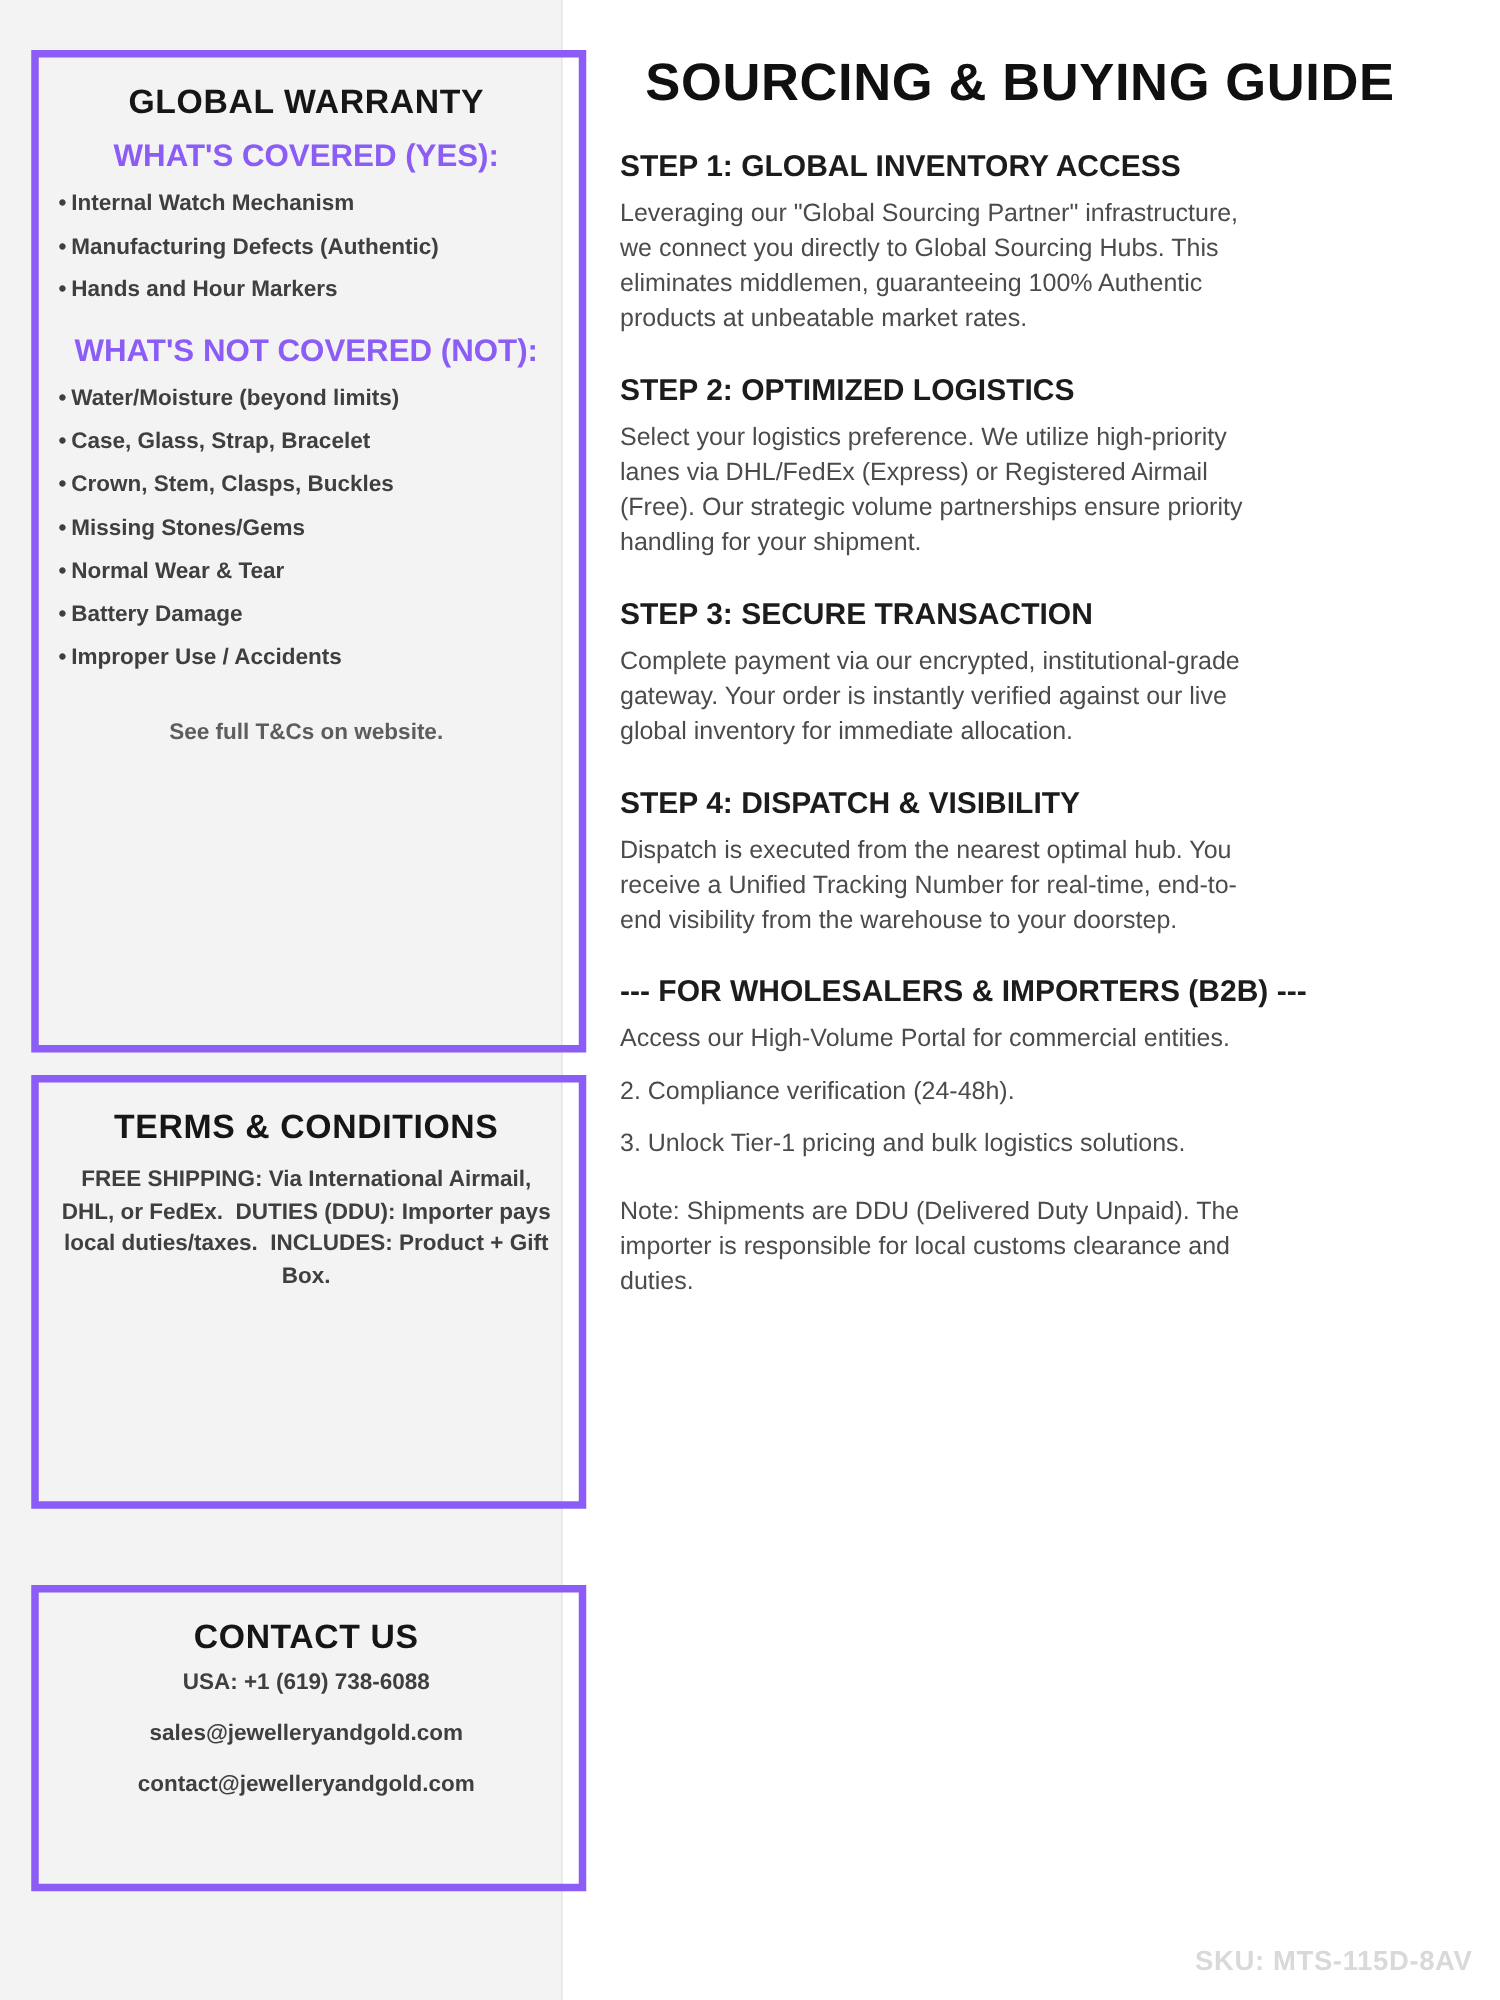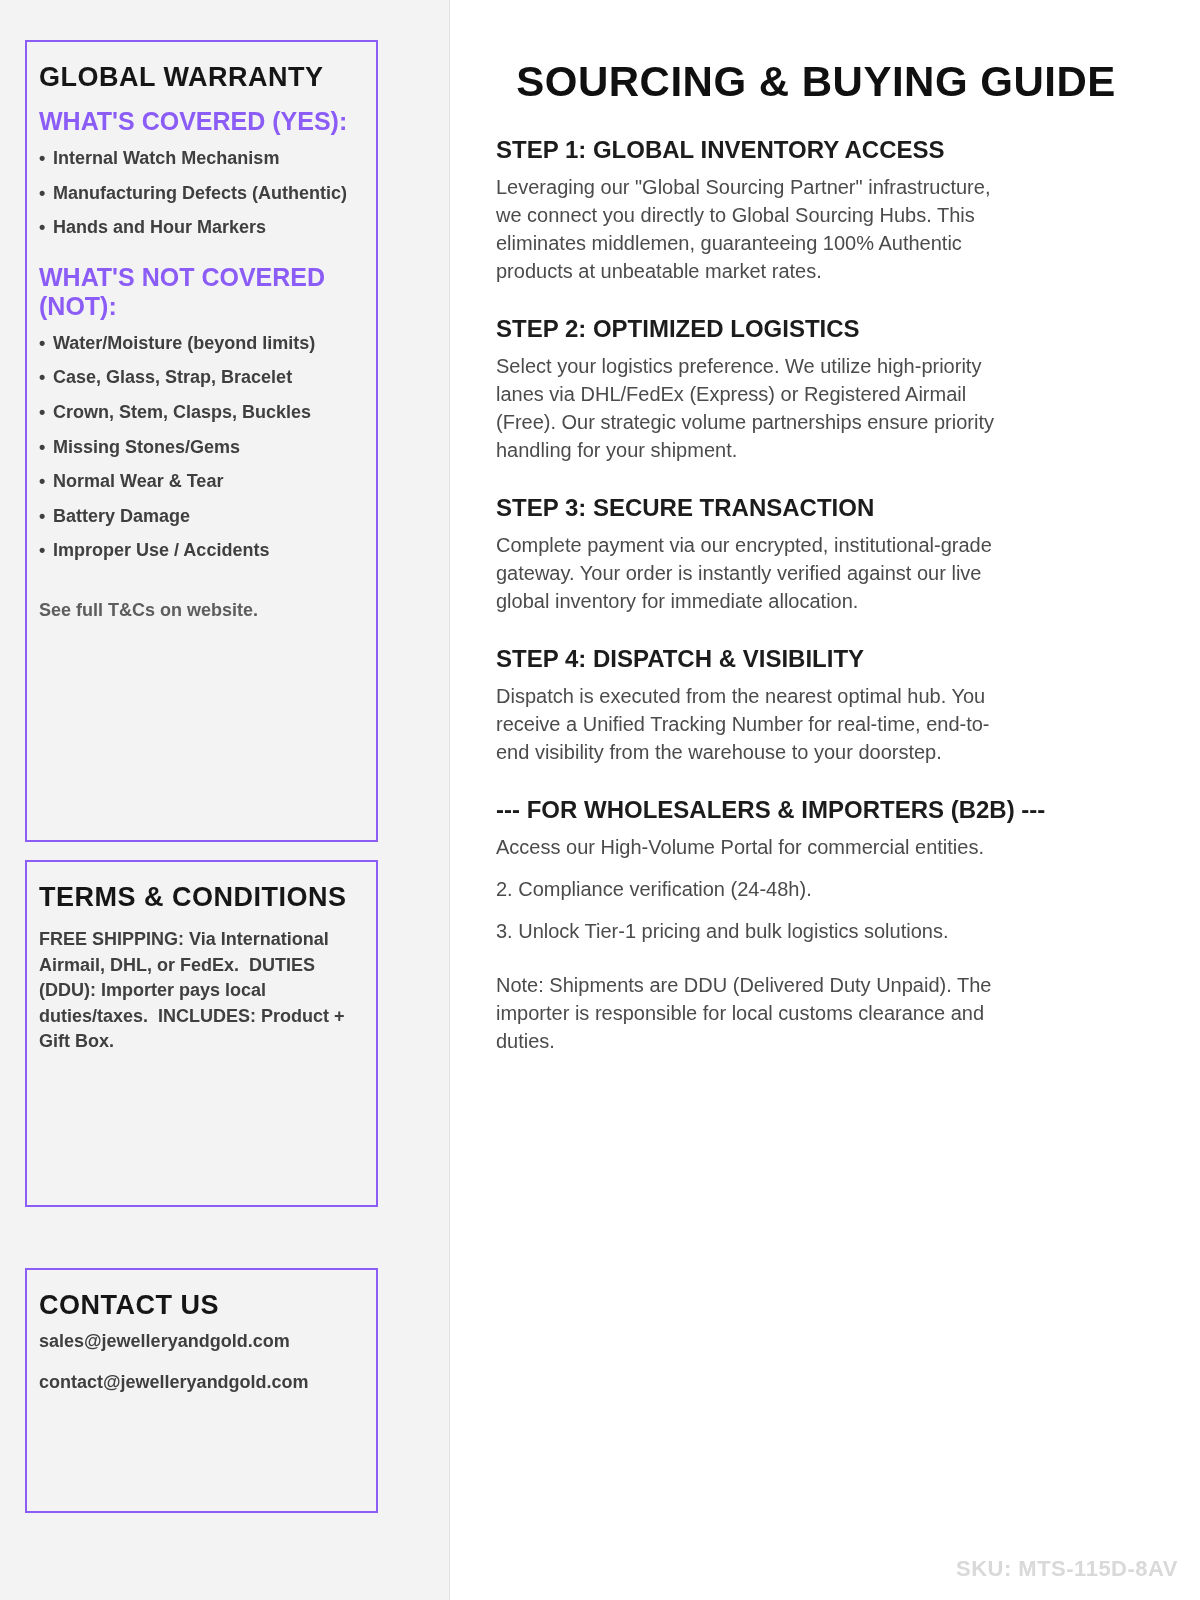--- a/index.html
+++ b/index.html
@@ -17,24 +17,25 @@
     position: absolute;
     left: 0; top: 0;
     width: 450px; height: 1600px;
     background: #f3f3f3;
     border-right: 1px solid #e3e3e3;
     box-sizing: border-box;
   }
   .panel {
     position: absolute;
     left: 25px;
-    width: 353px;
-    border: 2px solid #8b5cf6;
+    width: 444px;
+    border: 6px solid #8b5cf6;
     box-sizing: border-box;
     padding: 20px 16px 0 12px;
+    text-align: center;
   }
   .panel-warranty { top: 40px;  height: 802px; }
   .panel-terms    { top: 860px; height: 347px; }
   .panel-contact  { top: 1232px; height: 245px; margin-top: 36px; }
 
   .panel h2 {
     margin: 0 0 10px 0;
     font-size: 27px;
     font-weight: bold;
     letter-spacing: 0.5px;
@@ -87,21 +88,21 @@
     font-weight: bold;
     color: #3f3f3f;
   }
 
   
   .main {
     position: absolute;
     left: 450px; top: 0;
     width: 750px;
     box-sizing: border-box;
-    padding: 58px 64px 0 46px;
+    padding: 42px 64px 0 46px;
   }
   .main-title {
     margin: 0 0 14px 0;
     text-align: center;
     font-size: 42px;
     font-weight: bold;
     letter-spacing: 0.5px;
     color: #101010;
     font-stretch: condensed;
   }
@@ -191,20 +192,21 @@
       <p class="footnote">See full T&amp;Cs on website.</p>
     </section>
 
     <section class="panel panel-terms">
       <h2>TERMS &amp; CONDITIONS</h2>
       <p class="terms-body">FREE SHIPPING: Via International Airmail, DHL, or FedEx.  DUTIES (DDU): Importer pays local duties/taxes.  INCLUDES: Product + Gift Box.</p>
     </section>
 
     <section class="panel panel-contact">
       <h2>CONTACT US</h2>
+      <p class="contact-line">USA: +1 (619) 738-6088</p>
       <p class="contact-line">sales@jewelleryandgold.com</p>
       <p class="contact-line">contact@jewelleryandgold.com</p>
     </section>
 
   </aside>
 
   <main class="main">
     <h1 class="main-title">SOURCING &amp; BUYING GUIDE</h1>
 
     <section class="step">

